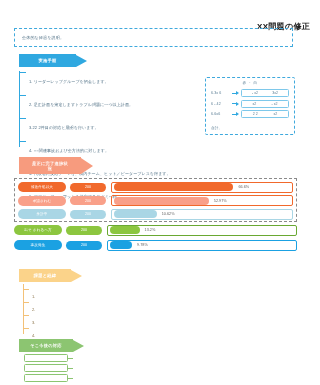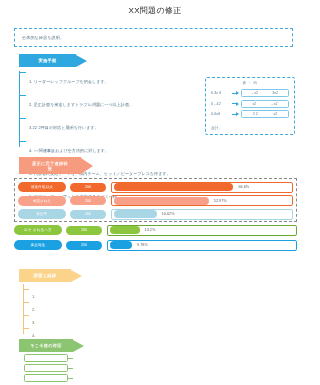--- a/index.html
+++ b/index.html
@@ -11,26 +11,26 @@
     height: 385px;
     background: #ffffff;
     font-family: "Liberation Sans", "DejaVu Sans", sans-serif;
     color: #333333;
     overflow: hidden;
     position: relative;
   }
 
   
   .page-title {
-    text-align: center;
+    text-align: right;
     font-size: 8px;
-    font-weight: normal;
+    font-weight: bold;
     color: #1a1a1a;
     letter-spacing: 0.3px;
-    padding-top: 6px;
+    padding-top: 22px;
     line-height: 10px;
   }
 
   
   .intro-box {
     position: absolute;
     left: 14px;
     top: 28px;
     width: 279px;
     height: 19px;

